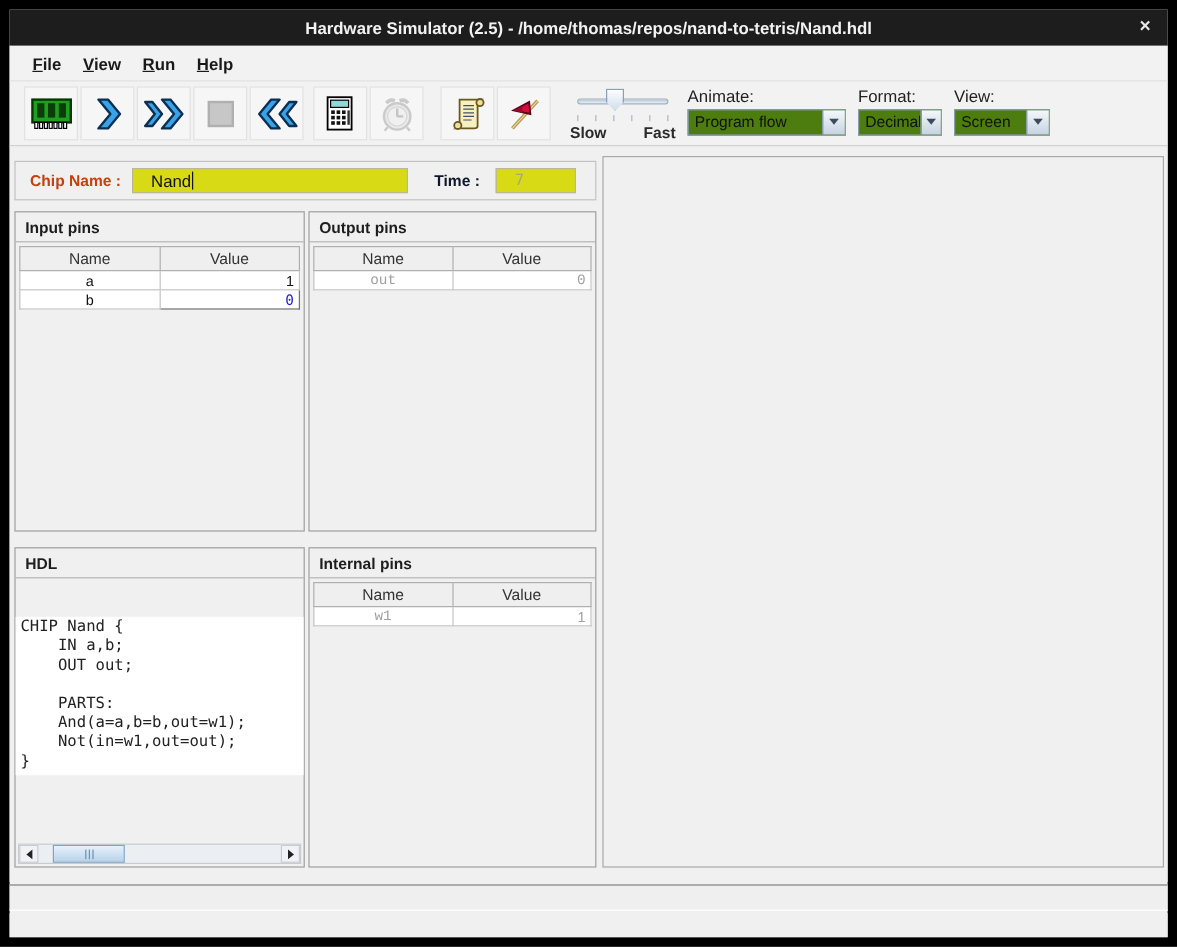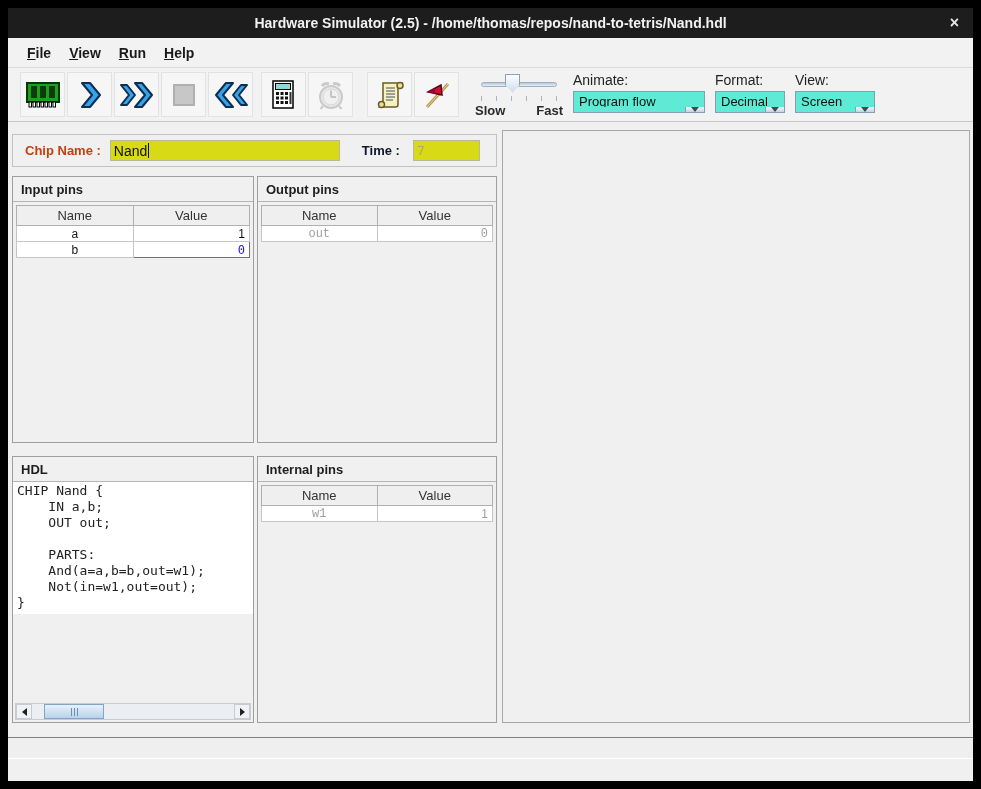--- a/index.html
+++ b/index.html
@@ -28,51 +28,51 @@
   .slider-group { width:88px; margin-left:14px; margin-right:10px; position:relative; height:46px; }
   .slider-track { position:absolute; left:6px; right:6px; top:10px; height:5px; border:1px solid #9db0c4; border-radius:3px; background:linear-gradient(#b9c6d4,#e8eef5); }
   .slider-thumb { position:absolute; left:30px; top:2px; width:15px; height:19px; background:linear-gradient(#fdfefe,#cfdceb); border:1px solid #8aa0b8; clip-path:polygon(0 0,100% 0,100% 60%,50% 100%,0 60%); }
   .slider-ticks { position:absolute; left:6px; right:6px; top:24px; height:6px; display:flex; justify-content:space-between; }
   .slider-ticks i { width:1px; height:5px; background:#aab4c0; }
   .slider-labels { position:absolute; left:0; right:0; bottom:0; display:flex; justify-content:space-between; font-size:13px; font-weight:bold; color:#2a2a2a; }
 
   
   .dd-group { margin-right:10px; display:flex; flex-direction:column; justify-content:flex-start; height:46px; }
   .dd-label { font-size:14px; color:#222; margin-bottom:3px; }
-  .combo { display:flex; height:22px; border:1px solid #8a9cb0; background:#5eead4;flex-direction:column; }
+  .combo { display:flex; height:22px; border:1px solid #8a9cb0; background:#4d7c0f; }
   .combo-text { font-size:13px; color:#111; padding:2px 5px 0 5px; white-space:nowrap; overflow:hidden; }
   .combo-btn { width:19px; margin-left:auto; border-left:1px solid #8a9cb0; background:linear-gradient(#f4f8fb,#c6d3e1); display:flex; align-items:center; justify-content:center; }
   .combo-btn::after { content:""; border-left:4px solid transparent; border-right:4px solid transparent; border-top:5px solid #3d4a5c; }
   .combo.w-animate { width:132px; } .combo.w-format { width:70px; } .combo.w-view { width:80px; }
 
   
   .content { position:relative; height:613px; background:#f0f0f0; }
 
   .chip-bar { position:absolute; left:4px; top:12px; width:485px; height:33px; border:1px solid #c2c2c2; display:flex; align-items:center; }
   .chip-bar .lbl { font-size:13px; font-weight:bold; color:#c2410c; margin-left:12px; }
   .chip-bar .lbl.dim { color:#0f172a; margin-left:22px; }
-  .field-yellow { background:#d8da16; border:1px solid #b9b99a; height:21px; display:flex; align-items:center; padding:0 3px; font-size:14px; color:#111; }
+  .field-yellow { background:#d8da16; border:1px solid #b9b99a; height:21px; display:flex; align-items:center; padding:0 15px; font-size:14px; color:#111; }
   .chip-name-field { width:230px; margin-left:9px; }
   .time-field { width:67px; margin-left:13px; color:#a9ac6b; font-family:"DejaVu Sans Mono", monospace; font-size:13px; }
   .caret { width:1px; height:15px; background:#111; margin-left:1px; }
 
   
   .panel { position:absolute; border:1px solid #9f9f9f; background:#f0f0f0; }
   .panel-header { height:25px; border-bottom:1px solid #b5b5b5; display:flex; align-items:center; padding-left:8px; font-size:13px; font-weight:bold; color:#1e1e1e; }
   .pin-table { margin:3px; border-collapse:collapse; width:calc(100% - 6px); table-layout:fixed; }
   .pin-table th { height:20px; background:#efefef; border:1px solid #b0b0b0; font-size:13px; font-weight:normal; color:#333; text-align:center; }
   .pin-table td { height:16px; background:#fff; border:1px solid #c6c6c6; border-top:none; font-size:12px; }
   .cell-name { text-align:center; color:#111; }
   .cell-val { text-align:right; padding-right:4px; color:#111; }
   .mono { font-family:Liberation Mono, monospace; }
   .gray { color:#a0a0a0; }
   .edit-cell { border:1px solid #707070 !important; color:#2222cc; font-family:"DejaVu Sans Mono", monospace; }
 
   
-  .hdl-code { background:#fff; padding:1px 4px 3px 4px; font-family:"DejaVu Sans Mono", monospace; font-size:13px; line-height:16px; color:#222; white-space:pre; overflow:hidden; }
+  .hdl-code { background:#fff; padding:1px 4px 3px 4px; font-family:"DejaVu Sans Mono", monospace; font-size:13px; line-height:16px; color:#222; white-space:pre; overflow:hidden;margin-top:32px; }
   .hscroll { position:absolute; left:2px; right:2px; bottom:2px; height:17px; background:#eceff2; border:1px solid #c7ccd2; display:flex; align-items:stretch; }
   .hs-btn { width:16px; background:#f0f2f5; border:1px solid #c7ccd2; display:flex; align-items:center; justify-content:center; }
   .hs-left::after { content:""; border-top:4px solid transparent; border-bottom:4px solid transparent; border-right:5px solid #222; }
   .hs-right::after { content:""; border-top:4px solid transparent; border-bottom:4px solid transparent; border-left:5px solid #222; }
   .hs-track { flex:1; position:relative; }
   .hs-thumb { position:absolute; left:12px; top:0; width:60px; height:100%; background:linear-gradient(#e7f1fb,#b9d2ea); border:1px solid #82a4c6; display:flex; align-items:center; justify-content:center; gap:2px; }
   .hs-thumb i { width:1px; height:8px; background:#6d8fb3; }
 
   .right-panel { position:absolute; left:494px; top:8px; width:468px; height:593px; border:1px solid #a8a8a8; background:#f0f0f0; }
 

